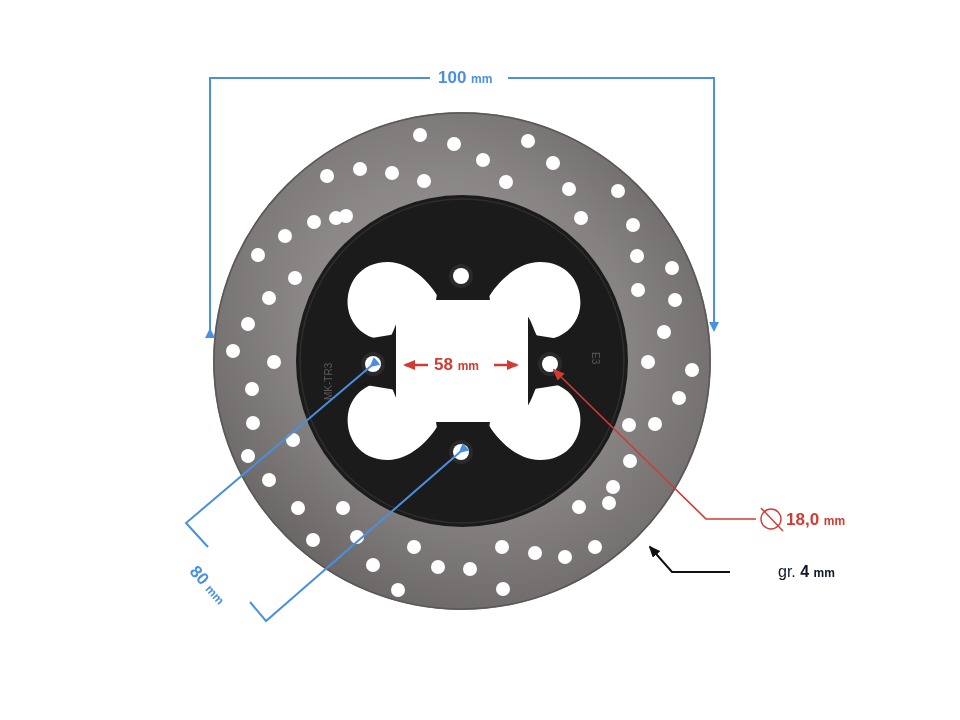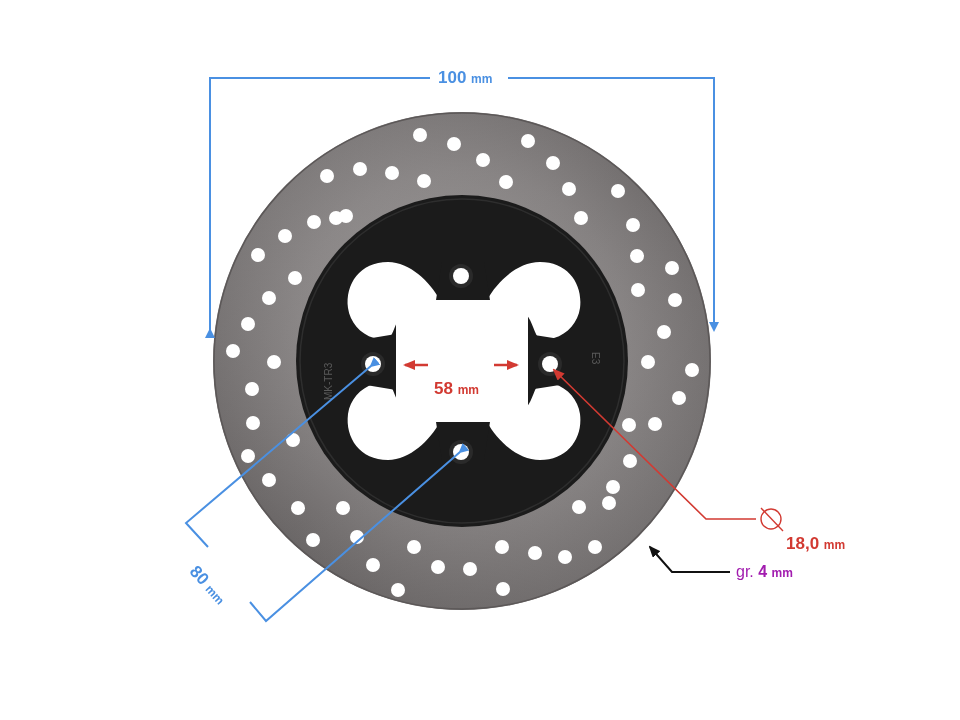--- a/index.html
+++ b/index.html
@@ -2,22 +2,22 @@
 <html><head>
   <meta charset="utf-8">
   <style>
     html, body { margin: 0; padding: 0; background: #ffffff; }
     body { width: 960px; height: 720px; position: relative; overflow: hidden;
            font-family: "Liberation Sans", sans-serif; }
     #canvas { position: absolute; left: 0; top: 0; width: 960px; height: 720px; }
     .lbl { position: absolute; font-family: "Liberation Sans", sans-serif; font-weight: bold; white-space: nowrap; }
     .lbl .u { font-size: 12px; }
     .blue { color: #4a90e2; }
-    .red { color: #d23a32; margin-top: 24px; }
-    .black { color: #a21caf; font-weight: normal; }
+    .red { color: #d23a32; }
+    .black { color: #0f172a; font-weight: normal; margin-left: 42px; }
     .black b { font-weight: bold; }
   </style>
 </head>
 <body>
 
 <svg id="canvas" width="960" height="720" viewBox="0 0 960 720" xmlns="http://www.w3.org/2000/svg">
   <defs>
     <radialGradient id="steel" cx="50%" cy="45%" r="55%">
       <stop offset="0%" stop-color="#a9a6a5"></stop>
       <stop offset="60%" stop-color="#8c8888"></stop>

